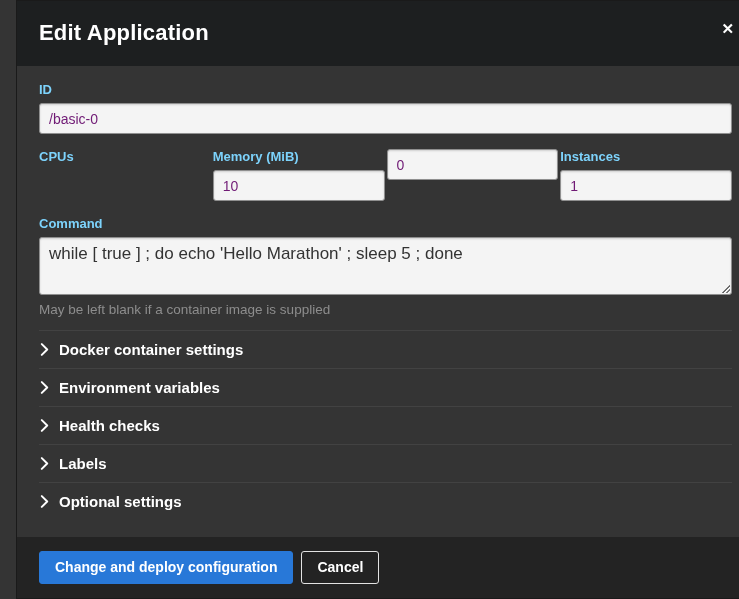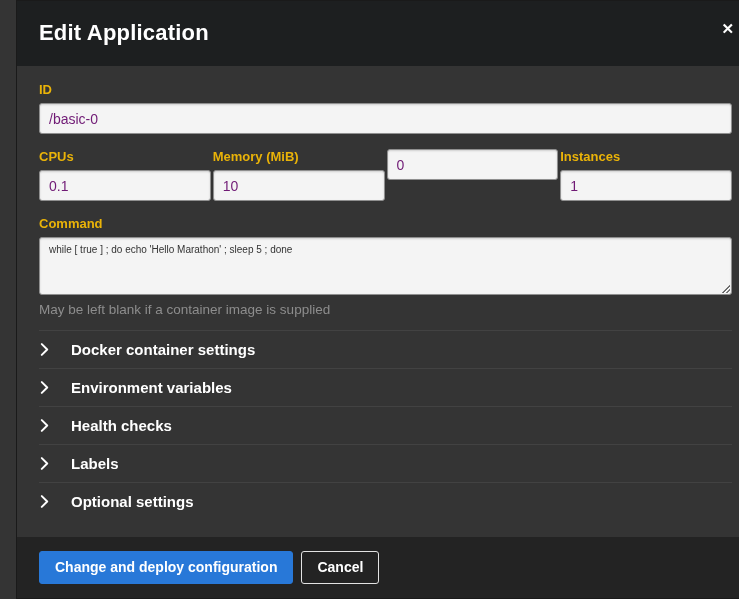--- a/index.html
+++ b/index.html
@@ -43,21 +43,21 @@
   }
   
   .modal-body {
     flex: 1 1 auto;
     padding: 16px 22px 0 22px;
     overflow: hidden;
   }
   .field { margin-bottom: 15px; }
   .field label {
     display: block;
-    color: #eab308;
+    color: #7dd3fc;
     font-size: 13px;
     font-weight: 700;
     margin-bottom: 6px;
   }
   .field input {
     width: 100%;
     height: 31px;
     background: #f4f4f4;
     border: 1px solid #8f8f8f;
     border-radius: 3px;
@@ -75,21 +75,21 @@
   }
   .field-row .field { margin-bottom: 0; }
   .textarea-wrap { position: relative; }
   .field textarea {
     width: 100%;
     height: 58px;
     background: #f4f4f4;
     border: 1px solid #8f8f8f;
     border-radius: 3px;
     padding: 6px 9px;
-    font-size: 10px;
+    font-size: 17px;
     color: #333333;
     font-family: "Liberation Sans", sans-serif;
     resize: vertical;
     box-shadow: inset 0 1px 2px rgba(0,0,0,.15);
     display: block;
   }
   .resize-handle {
     position: absolute;
     right: 2px; bottom: 2px;
     width: 11px; height: 11px;
@@ -101,21 +101,21 @@
     color: #8d8d8d;
     font-size: 13.5px;
     margin-top: 7px;
     margin-bottom: 13px;
   }
   
   .sections { }
   .section-row {
     display: flex;
     align-items: center;
-    gap: 22px;
+    gap: 10px;
     padding: 10px 0;
     border-top: 1px solid rgba(255,255,255,0.07);
     cursor: pointer;
   }
   .chev {
     display: inline-flex;
     width: 10px;
     justify-content: center;
     flex: 0 0 auto;
   }
@@ -167,21 +167,20 @@
   <div class="modal-body">
 
     <div class="field">
       <label>ID</label>
       <input type="text" value="/basic-0" style="">
     </div>
 
     <div class="field-row">
       <div class="field">
         <label>CPUs</label>
-        <input type="text" value="0.1" style="">
       </div>
       <div class="field">
         <label>Memory (MiB)</label>
         <input type="text" value="10" style="">
       </div>
       <div class="field">
         <input type="text" value="0" style="">
       </div>
       <div class="field">
         <label>Instances</label>

